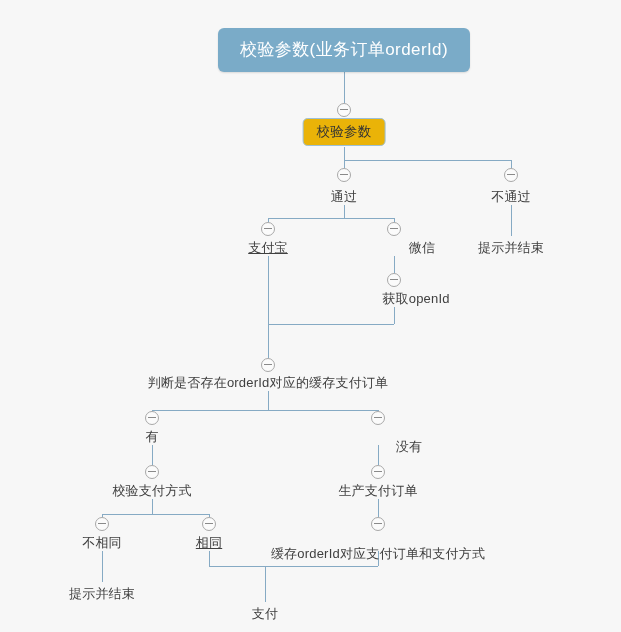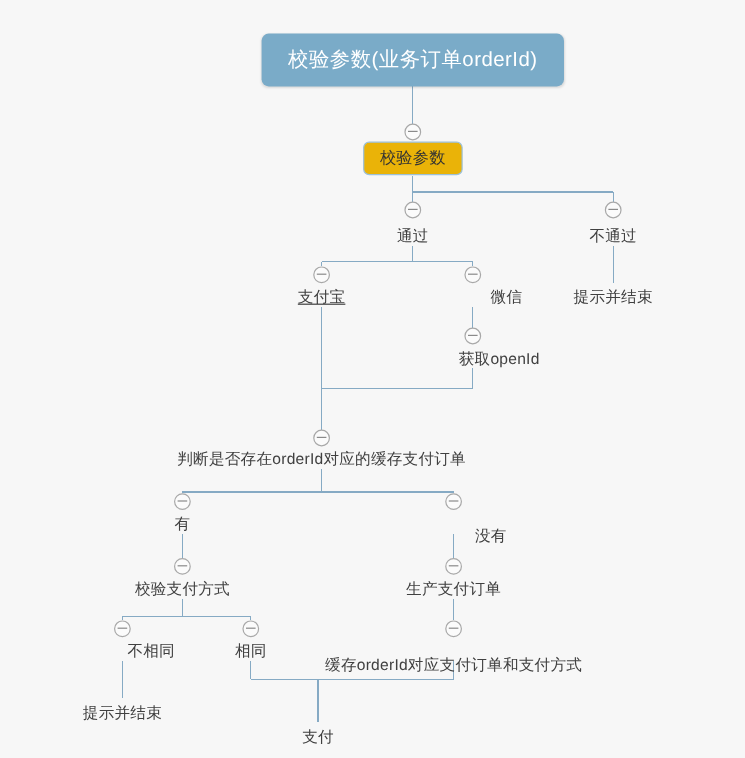--- a/index.html
+++ b/index.html
@@ -105,22 +105,22 @@
   <div class="node" style="left: 511px; top: 197px;">不通过</div>
   <div class="node" style="left: 511px; top: 248px;">提示并结束</div>
   <div class="node" style="left: 268px; top: 248px; text-decoration: underline;">支付宝</div>
   <div class="node" style="left: 394px; top: 248px; margin-left: 28px;">微信</div>
   <div class="node" style="left: 416px; top: 299px;">获取openId</div>
   <div class="node" style="left: 268px; top: 383px;">判断是否存在orderId对应的缓存支付订单</div>
   <div class="node" style="left: 152px; top: 437px;">有</div>
   <div class="node" style="left: 378px; top: 447px; margin-left: 31px;">没有</div>
   <div class="node" style="left: 152px; top: 491px;">校验支付方式</div>
   <div class="node" style="left: 378px; top: 491px;">生产支付订单</div>
-  <div class="node" style="left: 102px; top: 543px; margin-left: 24px;">不相同</div>
-  <div class="node" style="left: 209px; top: 543px;">相同</div>
+  <div class="node" style="left: 102px; top: 543px;">不相同</div>
+  <div class="node" style="left: 209px; top: 543px; text-decoration: underline;">相同</div>
   <div class="node" style="left: 378px; top: 543px; margin-top: 11px;">缓存orderId对应支付订单和支付方式</div>
   <div class="node" style="left: 102px; top: 594px;">提示并结束</div>
   <div class="node" style="left: 265px; top: 614px;">支付</div>
 
 <div class="toggle" style="left: 344px; top: 110px;"></div>
     <div class="toggle" style="left: 344px; top: 175px;"></div>
     <div class="toggle" style="left: 511px; top: 175px;"></div>
     <div class="toggle" style="left: 268px; top: 229px;"></div>
     <div class="toggle" style="left: 394px; top: 229px;"></div>
     <div class="toggle" style="left: 394px; top: 280px;"></div>

